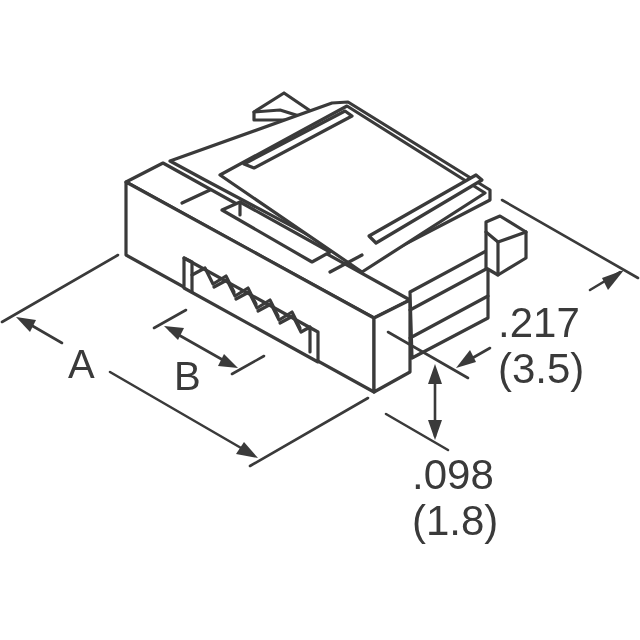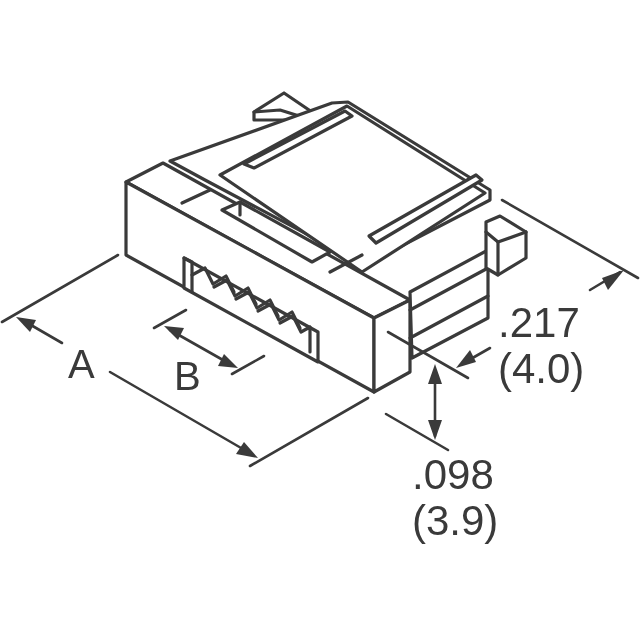--- a/index.html
+++ b/index.html
@@ -96,15 +96,15 @@
     <line class="thin" x1="386" y1="414" x2="448" y2="450"></line>
     <line class="thin" x1="435" y1="372" x2="435" y2="436"></line>
     <polygon class="arr" points="435,364 428,384 442,384"></polygon>
     <polygon class="arr" points="435,440 428,420 442,420"></polygon>
   </g>
 </svg>
 
 <div class="lbl big" style="left:68px;top:344px;">A</div>
 <div class="lbl big" style="left:174px;top:356px;">B</div>
 <div class="lbl dim" style="left:498px;top:302px;">.217</div>
-<div class="lbl dim" style="left:498px;top:348px;">(4.0)</div>
+<div class="lbl dim" style="left:498px;top:348px;">(3.5)</div>
 <div class="lbl dim" style="left:412px;top:454px;text-align:center;">.098</div>
-<div class="lbl dim" style="left:412px;top:500px;">(3.9)</div>
+<div class="lbl dim" style="left:412px;top:500px;">(1.8)</div>
 
 </body></html>

